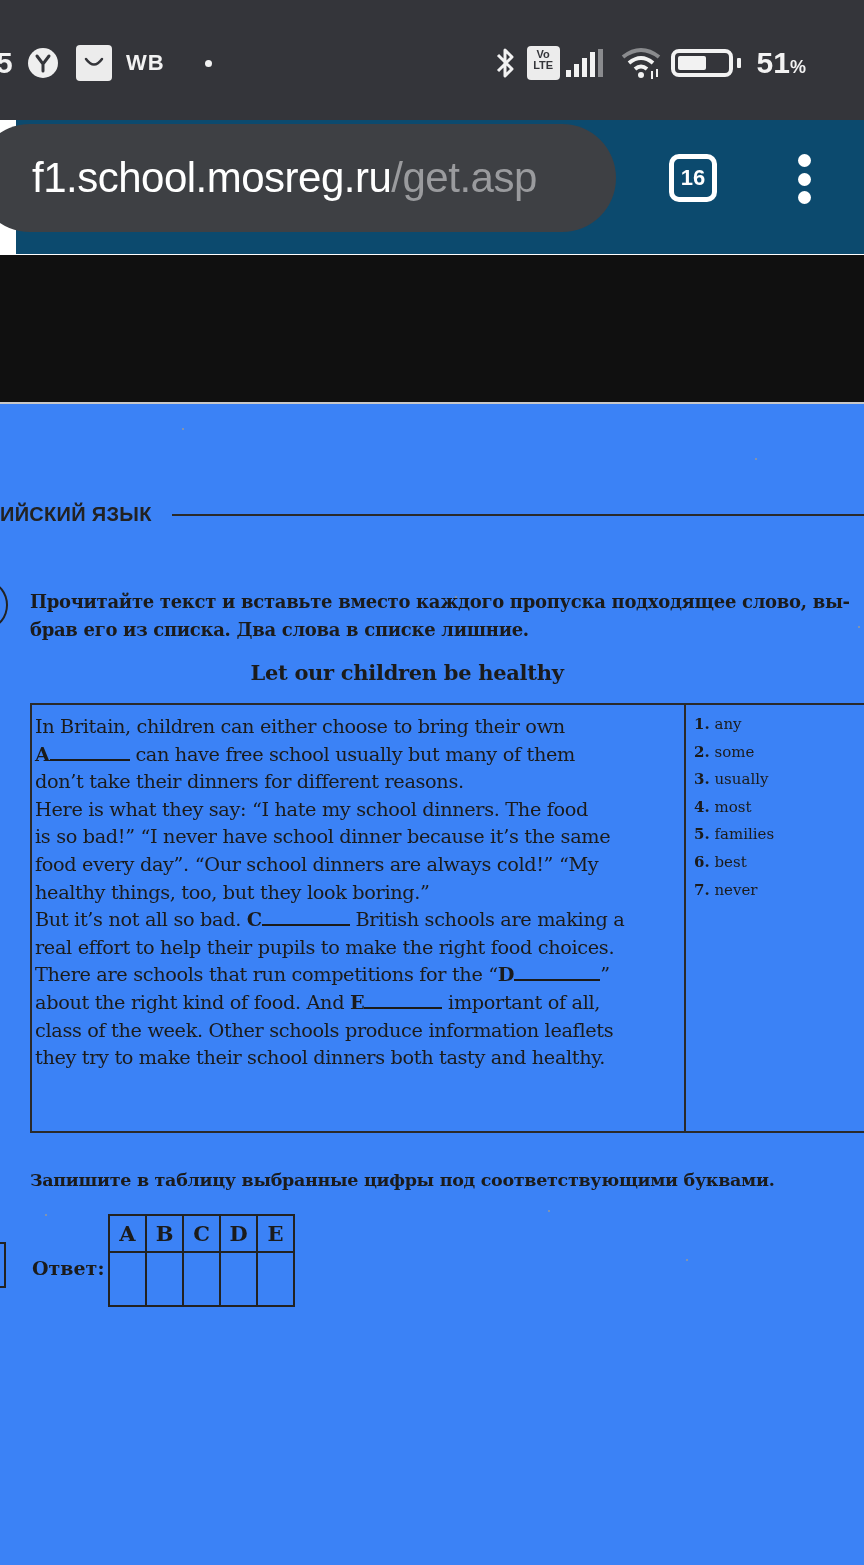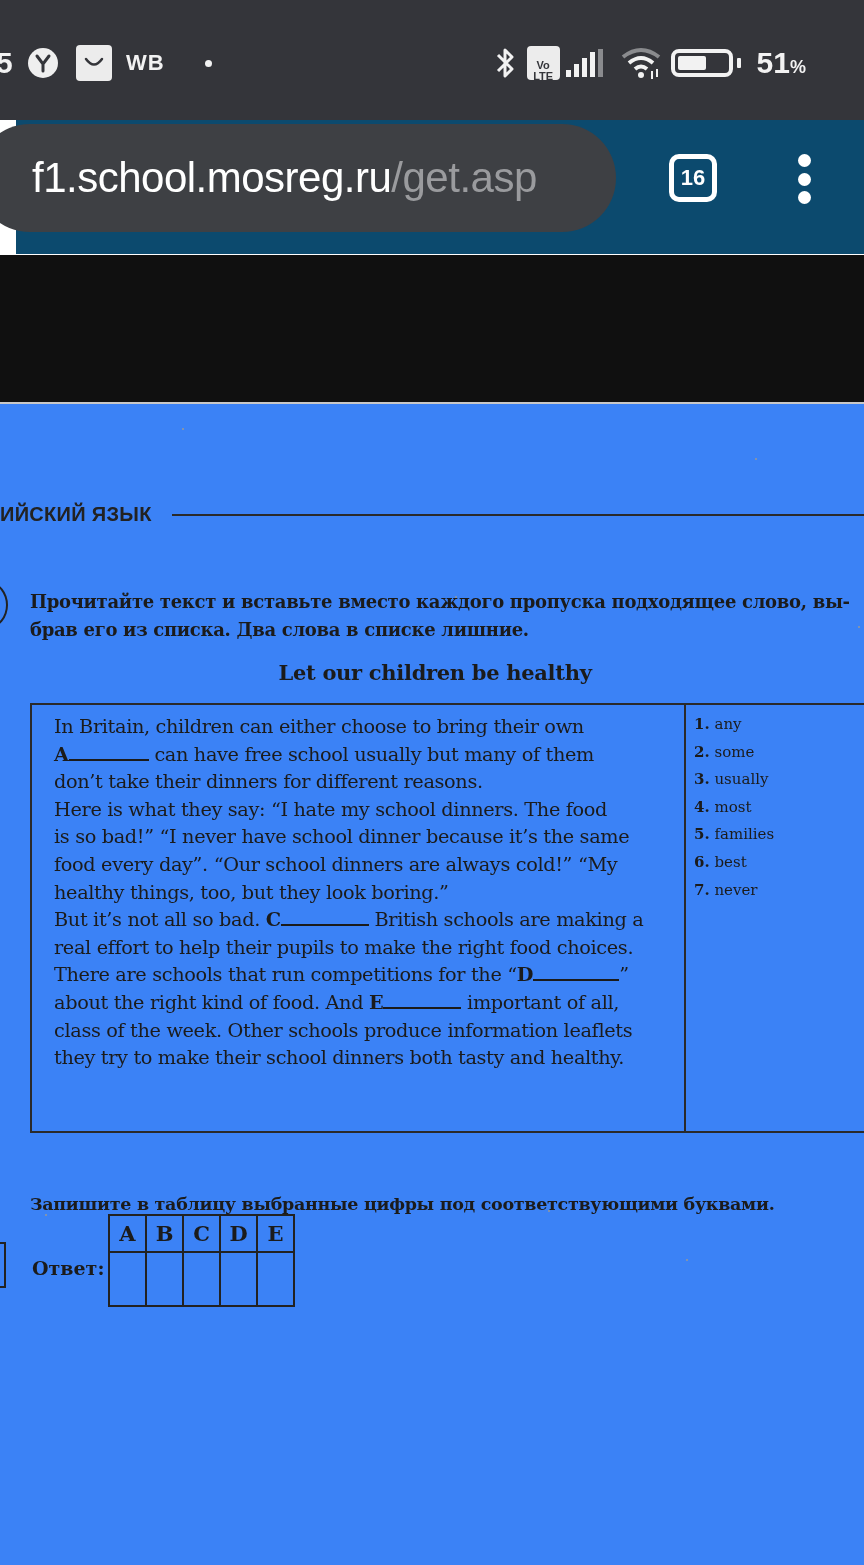--- a/index.html
+++ b/index.html
@@ -9,21 +9,21 @@
     
     .status-bar { position: absolute; left: 0; top: 0; width: 864px; height: 120px; background: #34353a; color: #f2f2f2; }
     .sb-left { position: absolute; left: 0; top: 40px; height: 46px; display: flex; align-items: center; }
     .sb-time { font-size: 30px; font-weight: bold; margin-left: -4px; width: 20px; overflow: hidden; }
     .sb-ya { width: 30px; height: 30px; border-radius: 50%; background: #efefef; margin-left: 12px; display: flex; align-items: center; justify-content: center; }
     .sb-bag { width: 36px; height: 36px; border-radius: 4px; background: #ececec; margin-left: 18px; display: flex; align-items: center; justify-content: center; }
     .sb-wb { font-size: 22px; font-weight: bold; margin-left: 14px; letter-spacing: 1px; }
     .sb-dot { width: 7px; height: 7px; border-radius: 50%; background: #f2f2f2; margin-left: 40px; }
     .sb-right { position: absolute; right: 58px; top: 40px; height: 46px; display: flex; align-items: center; }
     .sb-bt { width: 24px; height: 36px; }
-    .sb-volte { width: 33px; height: 34px; background: #ececec; border-radius: 4px; color: #34353a; font-size: 11px; font-weight: bold; line-height: 11px; text-align: center; padding-top: 14px; margin-left: 10px; }
+    .sb-volte { width: 33px; height: 34px; background: #ececec; border-radius: 4px; color: #34353a; font-size: 11px; font-weight: bold; line-height: 11px; text-align: center; padding-top: 3px; margin-left: 10px; }
     .sb-signal { margin-left: 6px; display: flex; align-items: flex-end; height: 28px; gap: 3px; }
     .sb-signal span { width: 5px; background: #f2f2f2; display: block; }
     .sb-wifi { margin-left: 18px; width: 40px; height: 32px; }
     .sb-battery { margin-left: 10px; width: 62px; height: 28px; border: 4px solid #f2f2f2; border-radius: 8px; position: relative; }
     .sb-battery .fill { position: absolute; left: 3px; top: 3px; width: 28px; height: 14px; background: #f2f2f2; border-radius: 2px; }
     .sb-battery .tip { position: absolute; right: -12px; top: 5px; width: 4px; height: 10px; background: #f2f2f2; border-radius: 1px; }
     .sb-pct { font-size: 30px; font-weight: bold; margin-left: 24px; }
     .sb-pct small { font-size: 18px; }
 
     
@@ -39,32 +39,32 @@
     
     .black-band { position: absolute; left: 0; top: 255px; width: 864px; height: 147px; background: #101010; }
     .band-edge { position: absolute; left: 0; top: 402px; width: 864px; height: 2px; background: #c8c8c8; }
 
     
     .doc { position: absolute; left: 0; top: 404px; width: 864px; height: 1161px; background: #3b82f6; font-family: "DejaVu Serif", serif; color: #1b1b1b; }
     .section-header { position: absolute; left: 0; top: 99px; font-family: "Liberation Sans", sans-serif; font-weight: bold; font-size: 20px; color: #222; letter-spacing: 0.3px; }
     .section-rule { position: absolute; left: 172px; top: 110px; width: 692px; height: 2px; background: #2a2a2a; }
     .task-circle { position: absolute; left: -30px; top: 178px; width: 38px; height: 46px; border: 2px solid #222; border-radius: 50%; }
     .instruction { position: absolute; left: 30px; top: 184px; width: 834px; font-size: 18px; line-height: 28px; font-weight: bold; letter-spacing: -0.3px; }
-    .text-title { position: absolute; left: 0; top: 256px; width: 814px; text-align: center; font-size: 21px; font-weight: bold; letter-spacing: -0.3px; margin-left: 28px; }
+    .text-title { position: absolute; left: 0; top: 256px; width: 814px; text-align: center; font-size: 21px; font-weight: bold; letter-spacing: -0.3px; }
 
     .text-box { position: absolute; left: 30px; top: 299px; width: 860px; height: 430px; border: 2px solid #2a2a2a; }
-    .passage { position: absolute; left: 0; top: 0; width: 654px; height: 100%; border-right: 2px solid #2a2a2a; padding: 8px 0 0 22px; }
+    .passage { position: absolute; left: 0; top: 0; width: 654px; height: 100%; border-right: 2px solid #2a2a2a; padding: 8px 0 0 3px; }
     .passage p { font-size: 19.3px; line-height: 27.6px; white-space: nowrap; letter-spacing: -0.35px; }
     .blank { display: inline-block; border-bottom: 2px solid #1b1b1b; height: 18px; vertical-align: baseline; }
     .gap-label { font-weight: bold; }
     .word-list { position: absolute; left: 662px; top: 6px; }
     .word-list li { list-style: none; font-size: 15px; line-height: 27.6px; }
     .word-list .num { font-weight: bold; }
 
-    .write-instr { position: absolute; left: 30px; top: 790px; font-size: 17.5px; font-weight: bold; letter-spacing: -0.3px; }
+    .write-instr { position: absolute; left: 30px; top: 766px; font-size: 17.5px; font-weight: bold; letter-spacing: -0.3px; }
     .side-box { position: absolute; left: -10px; top: 838px; width: 16px; height: 46px; border: 2px solid #222; }
     .answer-label { position: absolute; left: 32px; top: 853px; font-size: 19px; font-weight: bold; }
     .answer-table { position: absolute; left: 108px; top: 810px; border-collapse: collapse; }
     .answer-table td { border: 2px solid #222; width: 37px; text-align: center; font-size: 21px; font-weight: bold; }
     .answer-table tr.head td { height: 37px; }
     .answer-table tr.cells td { height: 54px; }
 
     .speck { position: absolute; width: 2px; height: 2px; background: #999; border-radius: 50%; }
   </style>
 </head>

